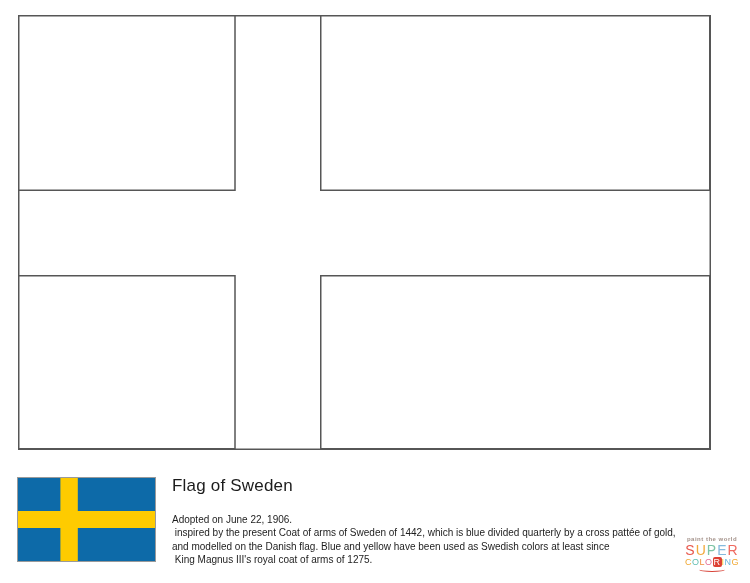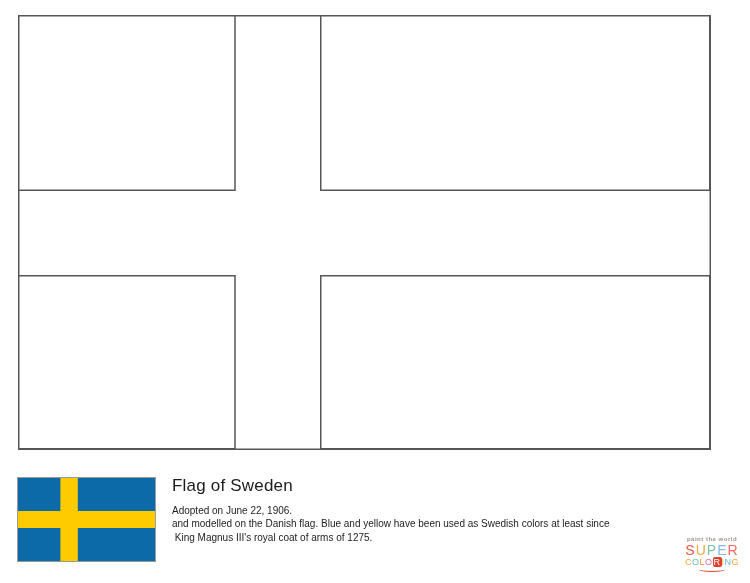--- a/index.html
+++ b/index.html
@@ -33,21 +33,21 @@
     top: 476px;
     width: 578px;
   }
   .title {
     font-size: 17px;
     line-height: 20px;
     font-weight: 400;
     color: #1c1c1c;
     letter-spacing: 0.2px;
   }
-  .desc { margin-top: 8px; }
+  .desc { margin-top: 17px; }
   .desc .line {
     font-size: 10px;
     line-height: 13.4px;
     white-space: pre;
     color: #1d1d1d;
   }
 
   
   .logo {
     position: absolute;
@@ -103,20 +103,21 @@
     <rect x="0" y="0" width="139" height="85" fill="#0D6AA8"></rect>
     <rect x="43.4" y="0" width="17.4" height="85" fill="#FECB00"></rect>
     <rect x="0" y="34" width="139" height="17" fill="#FECB00"></rect>
     <rect x="0.5" y="0.5" width="138" height="84" fill="none" stroke-width="1" stroke="#9a9a9a"></rect>
   </svg>
 
   <div class="textblock">
     <div class="title">Flag of Sweden</div>
     <div class="desc">
       <div class="line">Adopted on June 22, 1906.</div>
+      <div class="line"> inspired by the present Coat of arms of Sweden of 1442, which is blue divided quarterly by a cross pattée of gold,</div>
       <div class="line">and modelled on the Danish flag. Blue and yellow have been used as Swedish colors at least since</div>
       <div class="line"> King Magnus III's royal coat of arms of 1275.</div>
     </div>
   </div>
 
   <div class="logo">
     <div class="tagline" style="color: rgb(164, 146, 138);">paint the world</div>
     <div class="word word-super">
       <span style="color: rgb(232, 88, 76);">S</span><span style="color: rgb(242, 169, 59);">U</span><span style="color: rgb(125, 196, 165);">P</span><span style="color: rgb(133, 186, 221);">E</span><span style="color: rgb(239, 106, 96);">R</span>
     </div>

